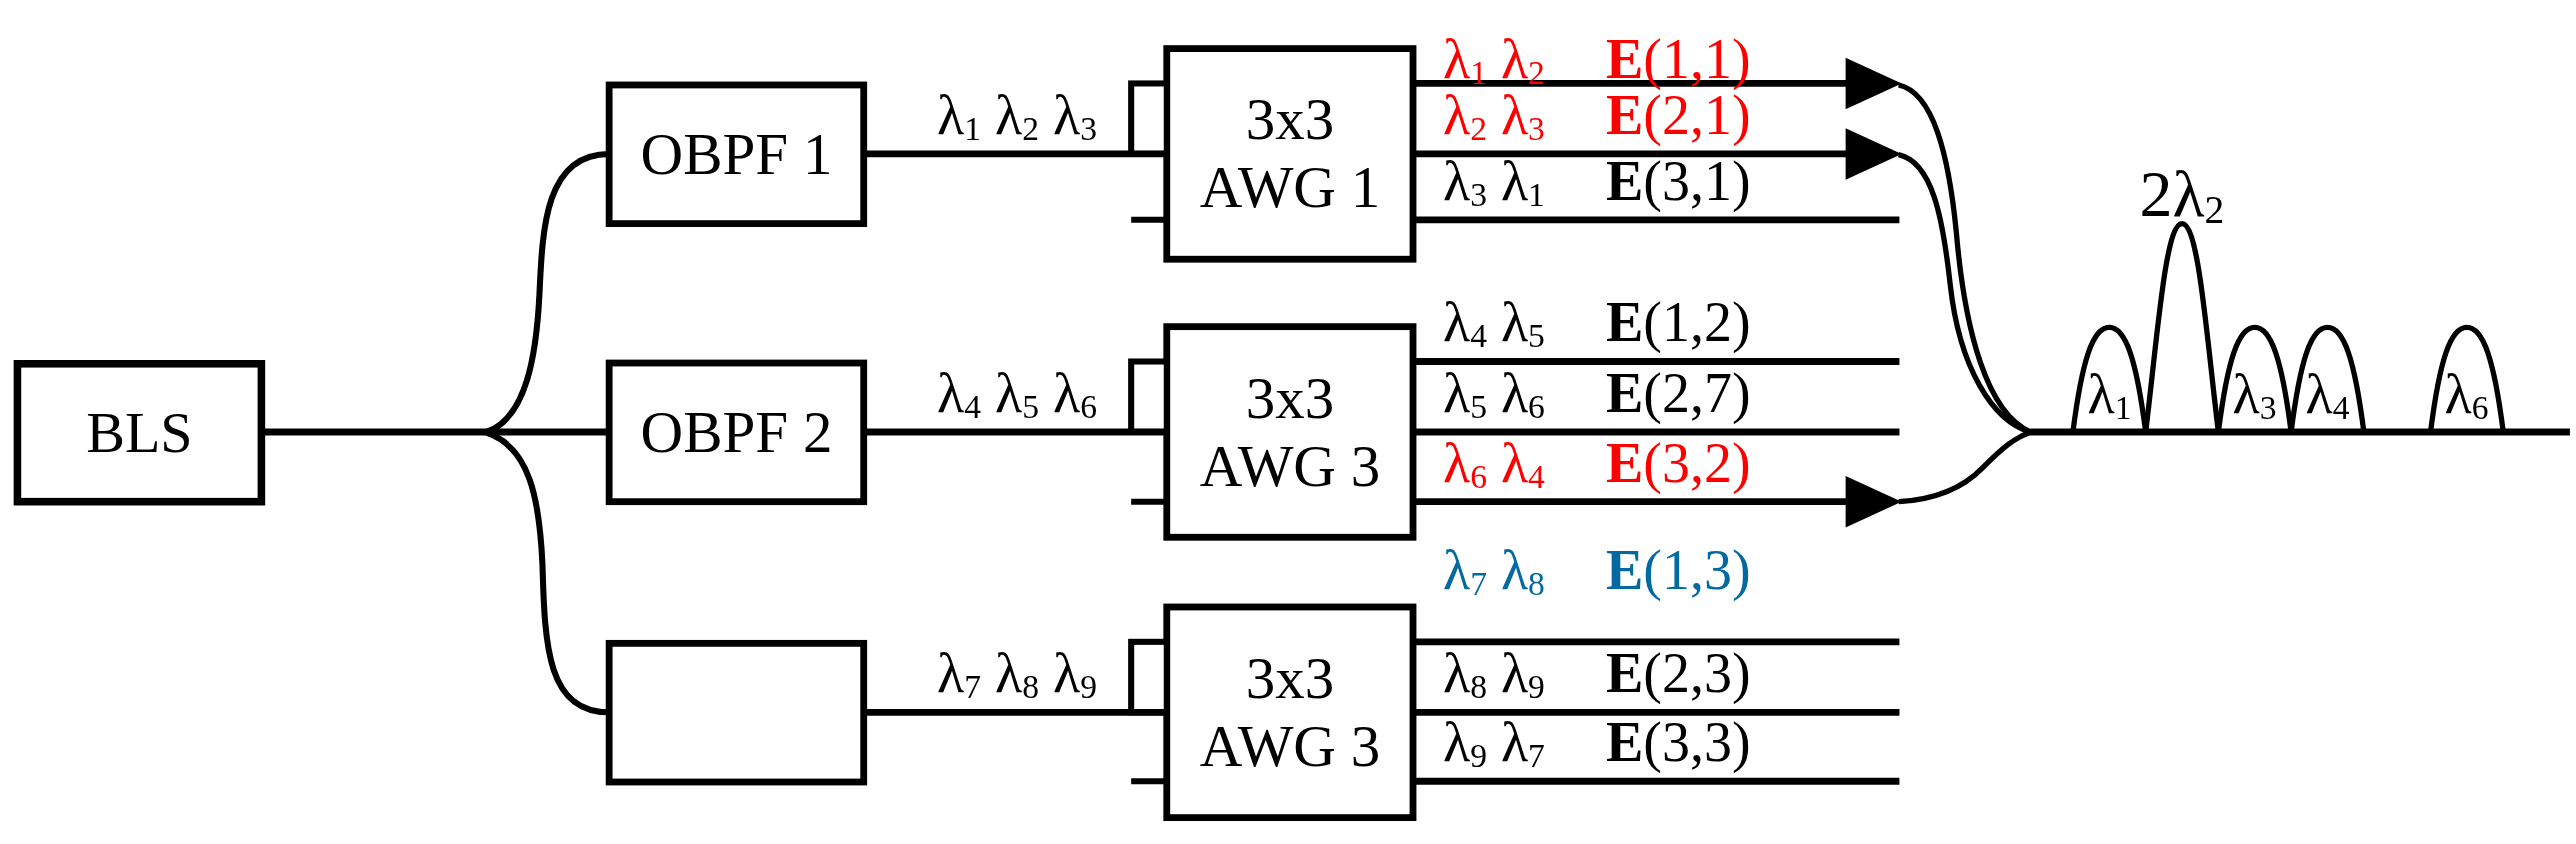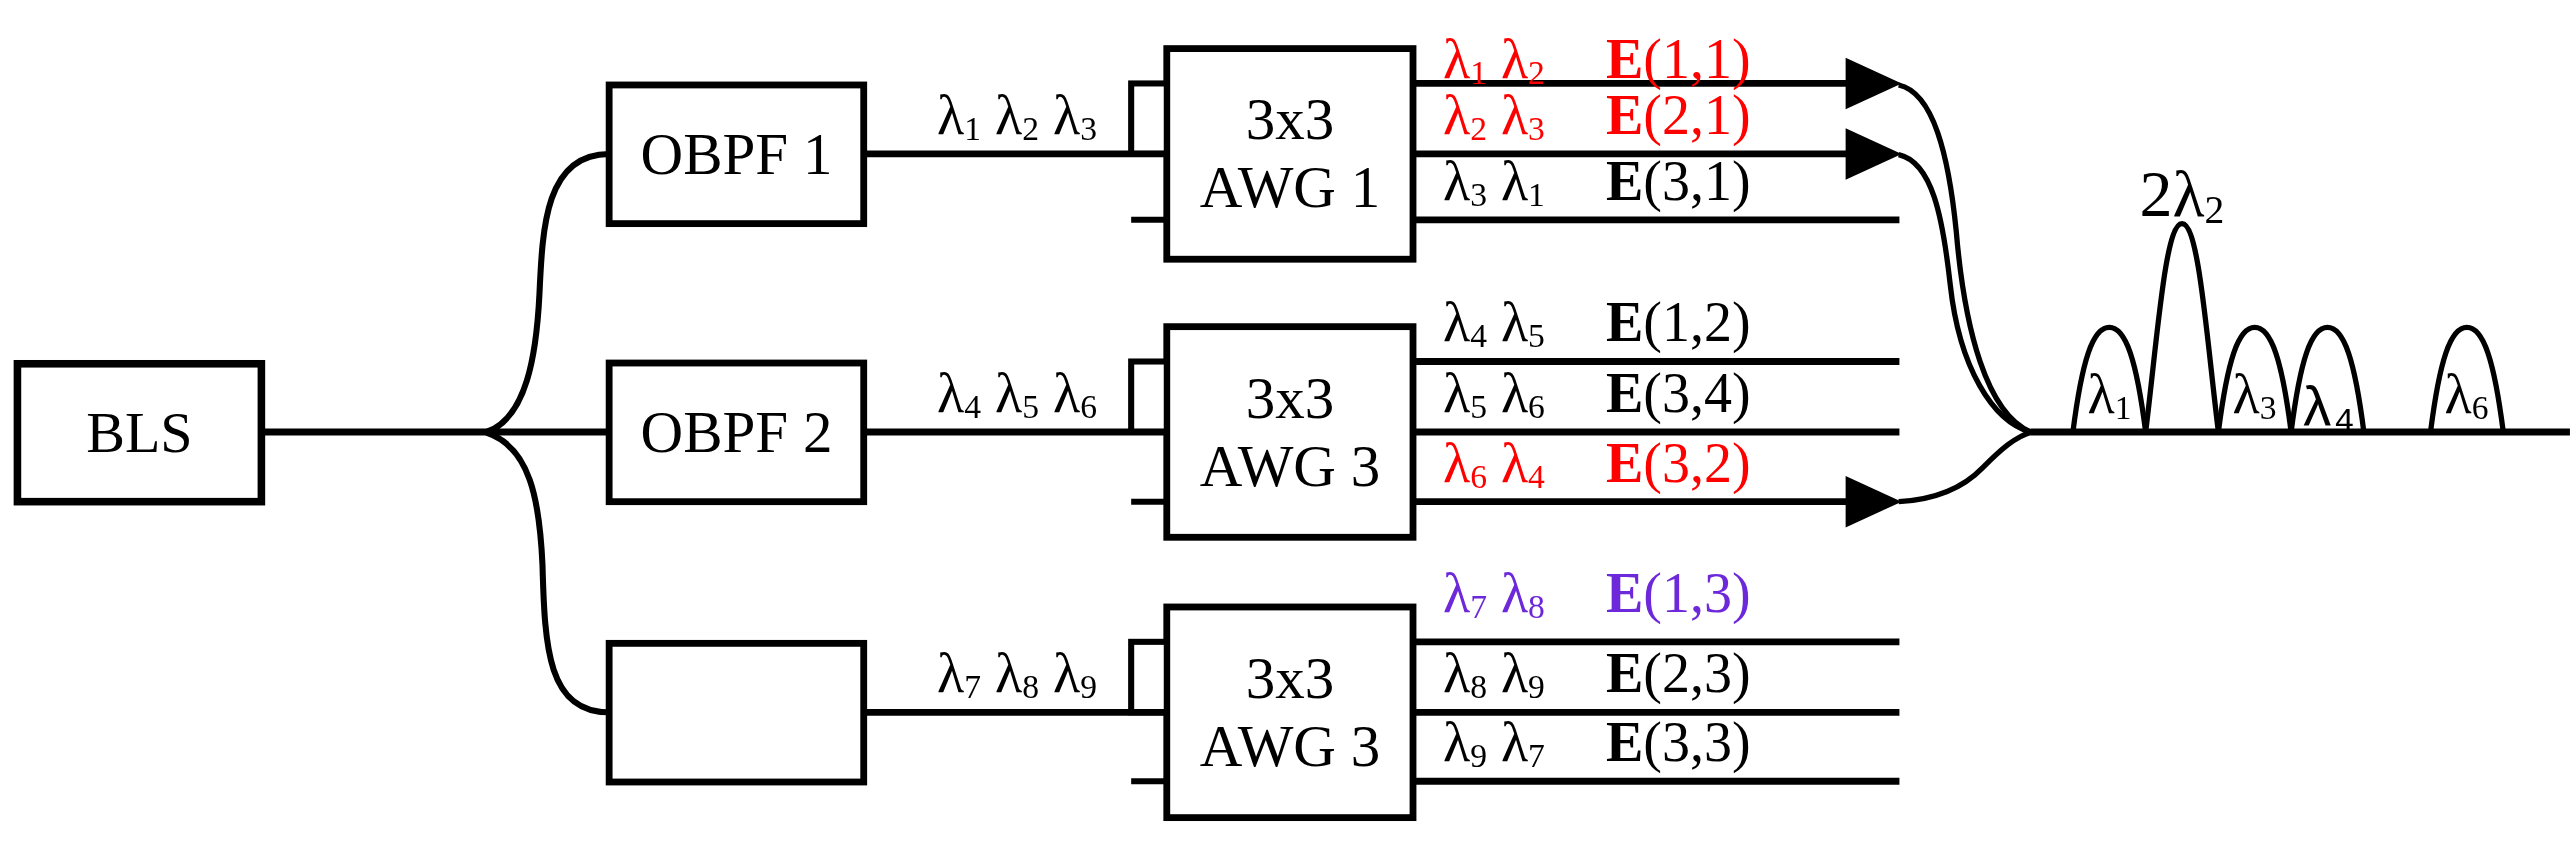--- a/index.html
+++ b/index.html
@@ -156,36 +156,36 @@
     <span class="pair"><span>λ</span><span class="sub">2</span><span> λ</span><span class="sub">3</span></span><span class="elabel"><b>E</b><span>(2,1)</span></span>
   </div>
   <div class="rowlbl" style="top: 148px; color: rgb(0, 0, 0);">
     <span class="pair"><span>λ</span><span class="sub">3</span><span> λ</span><span class="sub">1</span></span><span class="elabel"><b>E</b><span>(3,1)</span></span>
   </div>
 
   <div class="rowlbl" style="top: 289px; color: rgb(0, 0, 0);">
     <span class="pair"><span>λ</span><span class="sub">4</span><span> λ</span><span class="sub">5</span></span><span class="elabel"><b>E</b><span>(1,2)</span></span>
   </div>
   <div class="rowlbl" style="top: 360px; color: rgb(0, 0, 0);">
-    <span class="pair"><span>λ</span><span class="sub">5</span><span> λ</span><span class="sub">6</span></span><span class="elabel"><b>E</b><span>(3,4)</span></span>
+    <span class="pair"><span>λ</span><span class="sub">5</span><span> λ</span><span class="sub">6</span></span><span class="elabel"><b>E</b><span>(2,7)</span></span>
   </div>
   <div class="rowlbl" style="top: 430px; color: rgb(255, 0, 0);">
     <span class="pair"><span>λ</span><span class="sub">6</span><span> λ</span><span class="sub">4</span></span><span class="elabel"><b>E</b><span>(3,2)</span></span>
   </div>
 
-  <div class="rowlbl" style="top: 560px; color: #6d28d9;">
+  <div class="rowlbl" style="top: 537px; color: #0369a1;">
     <span class="pair"><span>λ</span><span class="sub">7</span><span> λ</span><span class="sub">8</span></span><span class="elabel"><b>E</b><span>(1,3)</span></span>
   </div>
   <div class="rowlbl" style="top: 640px; color: rgb(0, 0, 0);">
     <span class="pair"><span>λ</span><span class="sub">8</span><span> λ</span><span class="sub">9</span></span><span class="elabel"><b>E</b><span>(2,3)</span></span>
   </div>
   <div class="rowlbl" style="top: 709px; color: rgb(0, 0, 0);">
     <span class="pair"><span>λ</span><span class="sub">9</span><span> λ</span><span class="sub">7</span></span><span class="elabel"><b>E</b><span>(3,3)</span></span>
   </div>
 
   <div class="speclbl" style="left:2106px; top:154px; width:152px; font-size:66px;"><span>2λ</span><span class="sub">2</span></div>
   <div class="speclbl" style="left:2049px; top:361px;"><span>λ</span><span class="sub">1</span></div>
   <div class="speclbl" style="left:2194px; top:361px;"><span>λ</span><span class="sub">3</span></div>
-  <div class="speclbl" style="left:2267px; top:377px;font-family:Liberation Mono, monospace;"><span>λ</span><span class="sub">4</span></div>
+  <div class="speclbl" style="left:2267px; top:361px;"><span>λ</span><span class="sub">4</span></div>
   <div class="speclbl" style="left:2406px; top:361px;"><span>λ</span><span class="sub">6</span></div>
 
 </div>
 
 
 </body></html>

